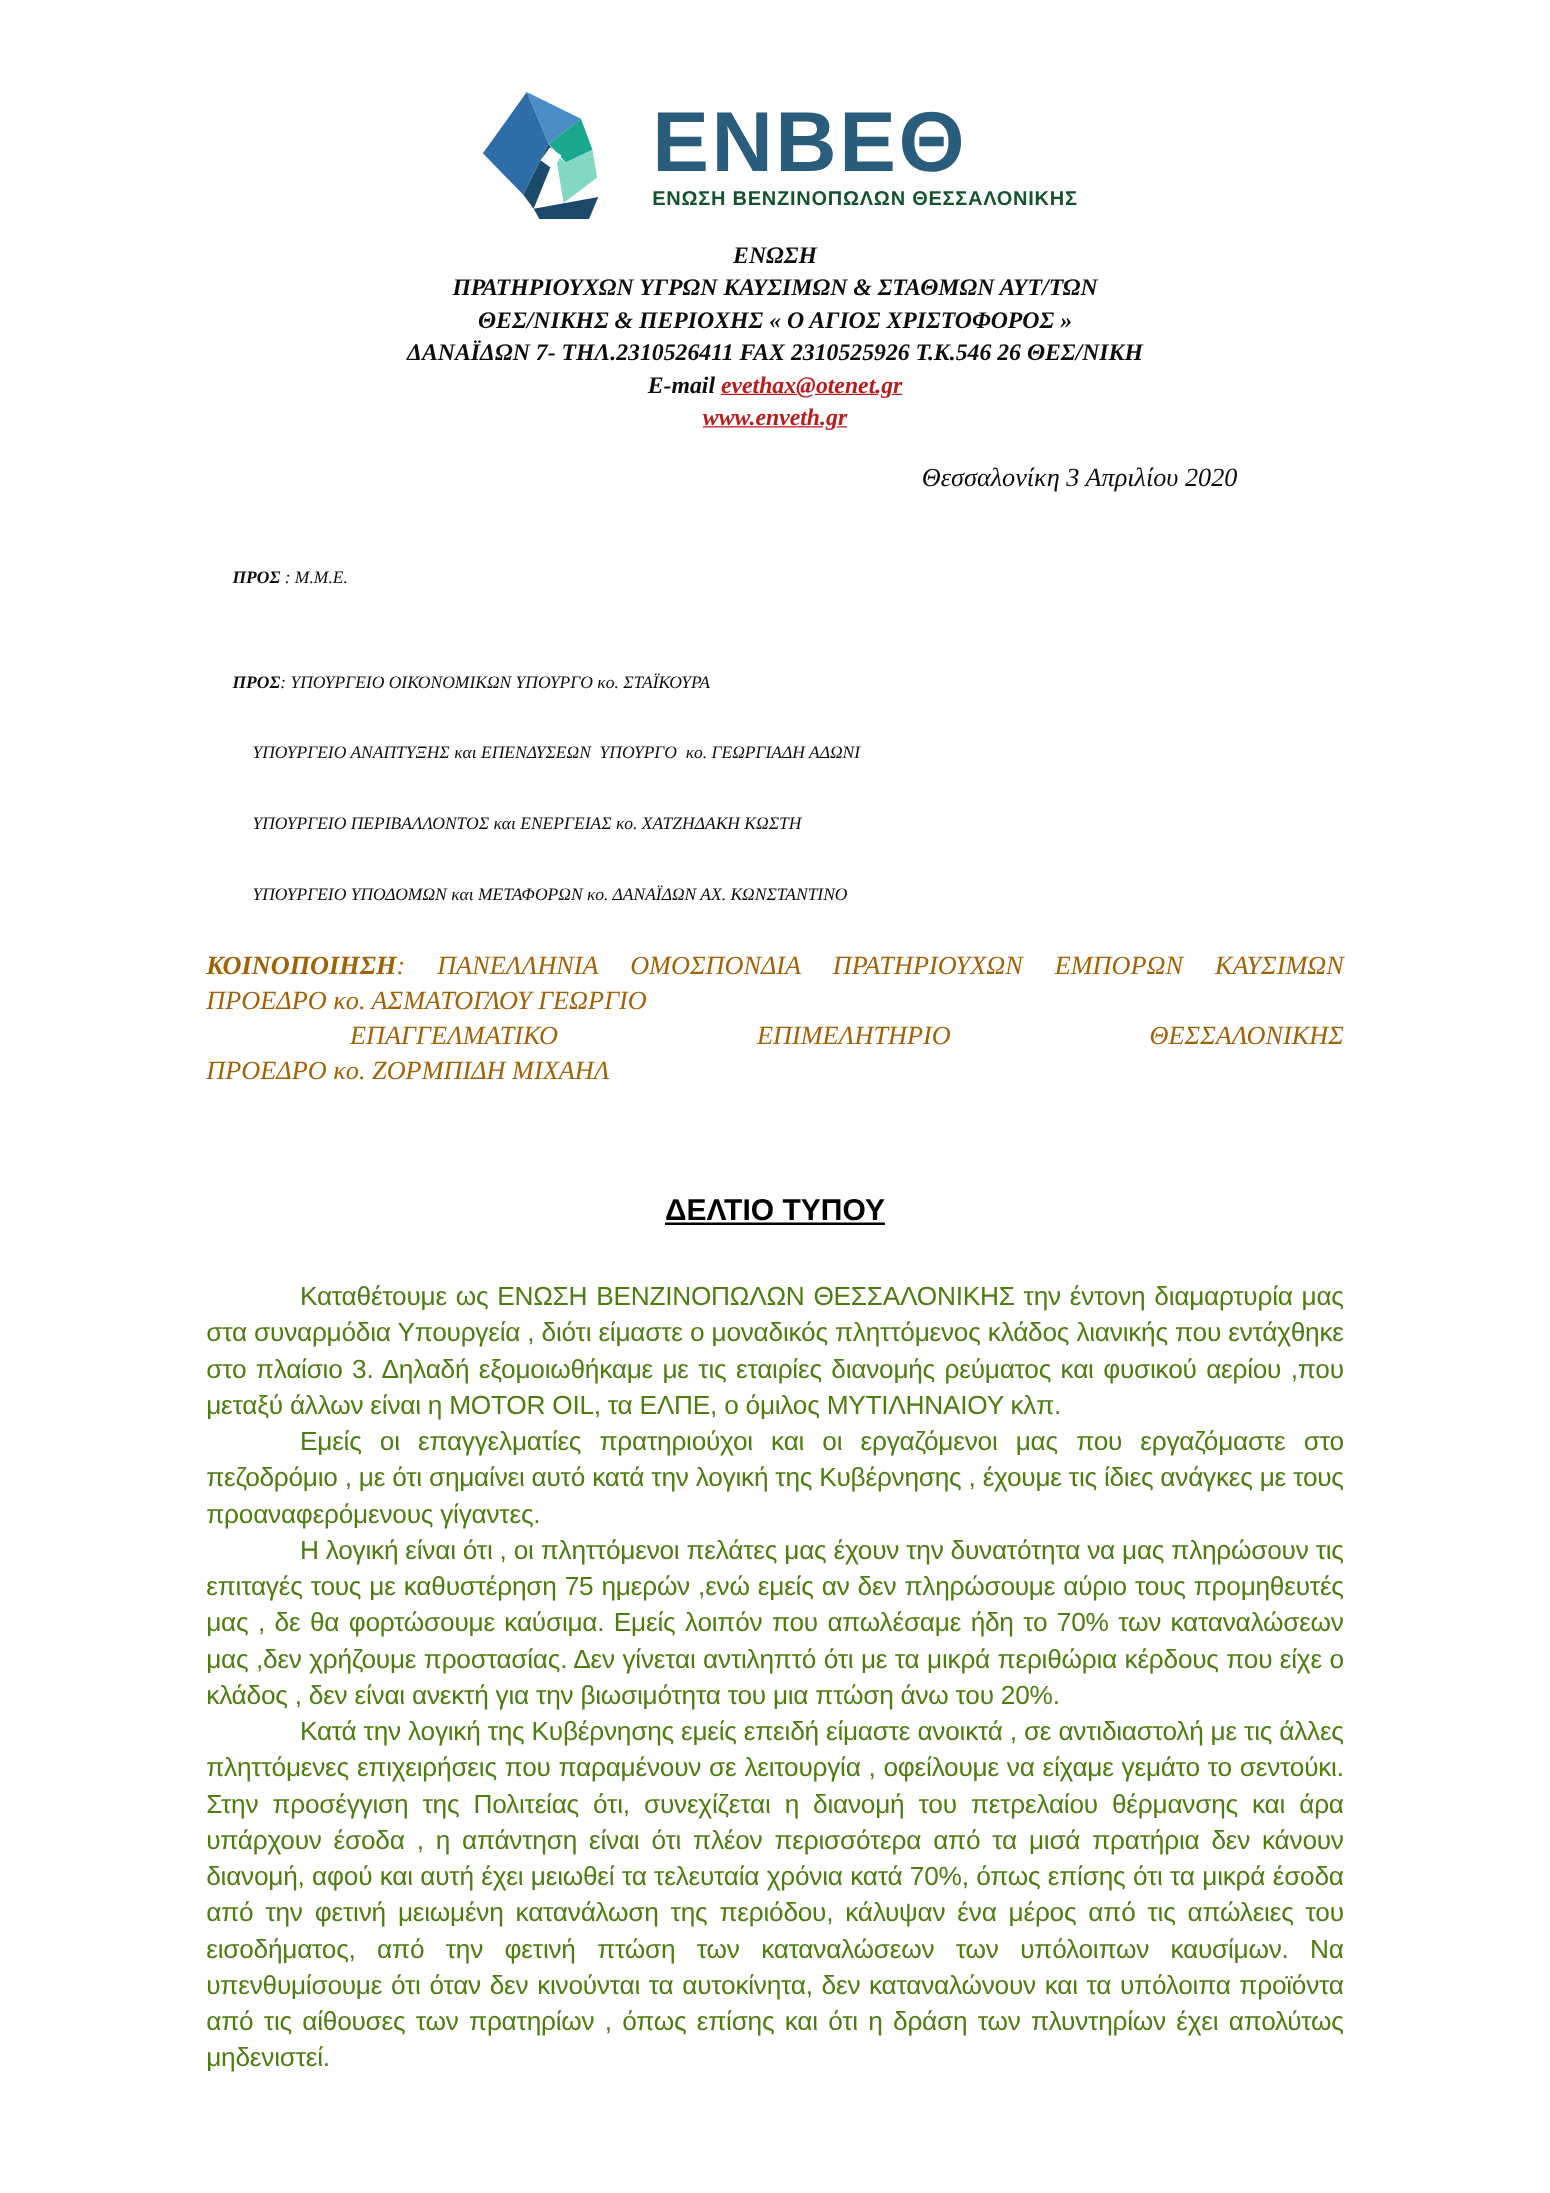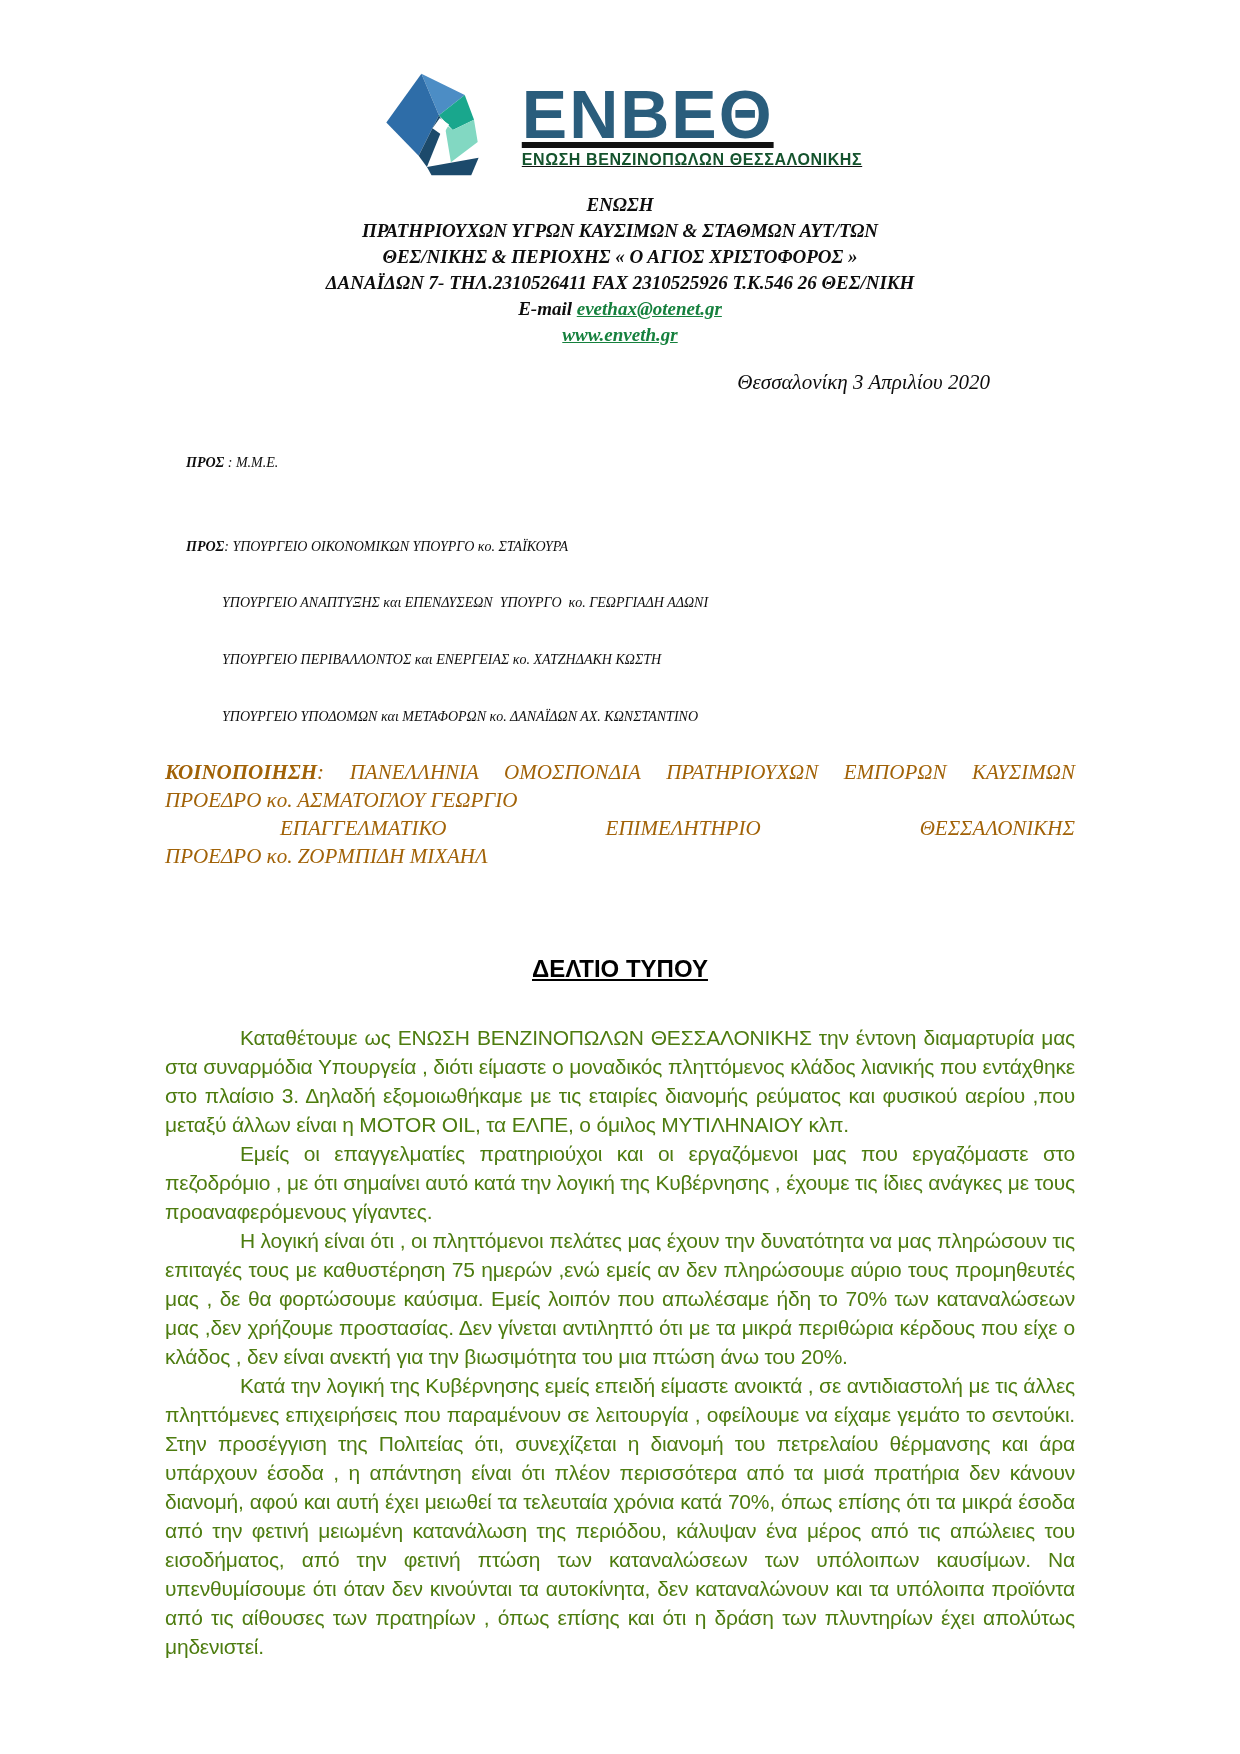--- a/index.html
+++ b/index.html
@@ -10,55 +10,54 @@
     background:#ffffff;
     padding:70px 165px 0 165px;
     overflow:hidden;
     color:#111;
   }
   
   .letterhead{text-align:center;}
   .logo-row{
     display:inline-flex;align-items:center;gap:24px;
     margin:0 auto 14px auto;
-    text-decoration:underline;
   }
   .logo-icon{width:120px;height:108px;display:block;}
   .logo-text{display:flex;flex-direction:column;align-items:flex-start;}
   .logo-acronym{
     font-family:"Liberation Sans",sans-serif;
     font-size:68px;font-weight:700;letter-spacing:2px;
     color:#2a5d7c;line-height:1;
   }
   .logo-tagline{
     font-family:"Liberation Sans",sans-serif;
     font-size:16px;font-weight:700;letter-spacing:0.6px;
     color:#14532d;margin-top:3px;
   }
   .lh-line{
     font-family:"Liberation Serif",serif;
     font-style:italic;font-weight:700;
     font-size:19px;line-height:26px;color:#0d0d0d;
   }
-  .link{color:#15803d;text-decoration:underline;cursor:pointer;}
+  .link{color:#b91c1c;text-decoration:underline;cursor:pointer;}
   
   .date-line{
     margin-top:22px;
     text-align:right;padding-right:85px;
     font-family:"Liberation Serif",serif;
     font-style:italic;font-size:21px;color:#0d0d0d;
   }
   
   .recipients{
     margin-top:26px;
     font-family:"Liberation Serif",serif;
     font-style:italic;font-size:14px;line-height:28px;color:#0d0d0d;
   }
   .rcpt-line{white-space:pre-wrap;}
-  .rcpt-indent{margin-left:57px;}
+  .rcpt-indent{margin-left:37px;}
   .gap-line{height:29px;}
   .b{font-weight:700;}
   
   .cc{
     margin-top:27px;
     font-family:"Liberation Serif",serif;
     font-style:italic;font-size:21px;line-height:28px;color:#a16207;
   }
   .just-line{text-align:justify;text-align-last:justify;}
   .cc-line3{text-indent:115px;}

